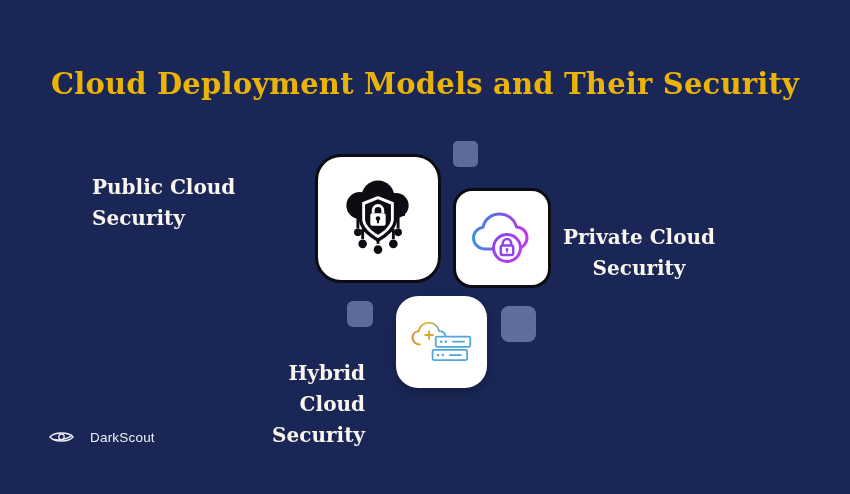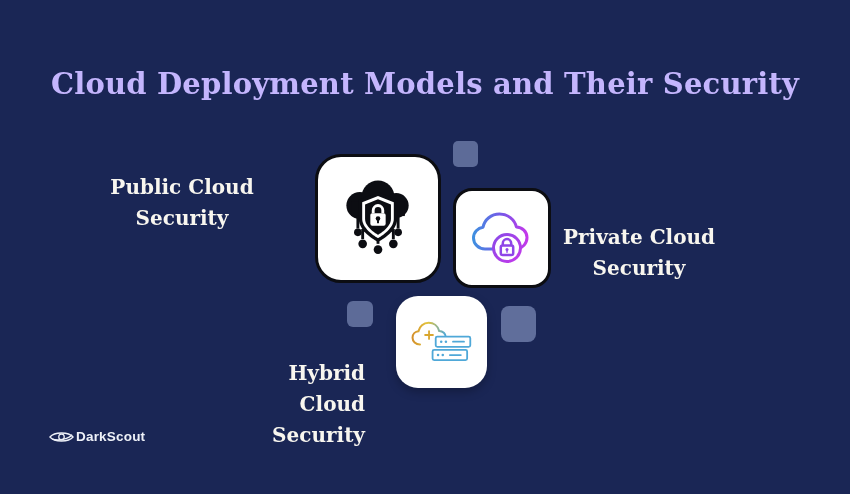--- a/index.html
+++ b/index.html
@@ -13,34 +13,34 @@
     height: 494px;
     background: #1a2655;
     overflow: hidden;
     font-family: "DejaVu Serif", serif;
   }
   .title {
     position: absolute;
     left: 0; right: 0;
     top: 48px;
     text-align: center;
-    color: #c4b5fd;
+    color: #eab308;
     font-size: 29px;
     font-weight: 700;
     letter-spacing: 0.2px;
   }
   .model-label {
     position: absolute;
     color: #f8f6ef;
     font-size: 20px;
     font-weight: 700;
     line-height: 31px;
   }
   .model-label span { display: block; }
-  .label-public  { left: 92px;  top: 172px; width: 180px; text-align: center; }
+  .label-public  { left: 92px;  top: 172px; width: 180px; text-align: left; }
   .label-private { left: 549px; top: 222px; width: 180px; text-align: center; }
   .label-hybrid  { left: 225px; top: 342px; width: 140px; text-align: right; margin-top: 16px; }
   .card {
     position: absolute;
     background: #ffffff;
     display: flex;
     align-items: center;
     justify-content: center;
   }
   .card-public {
@@ -65,26 +65,26 @@
     position: absolute;
     background: #5d6b98;
   }
   .sq-1 { left: 453px; top: 141px; width: 25px; height: 26px; border-radius: 5px; }
   .sq-2 { left: 347px; top: 301px; width: 26px; height: 26px; border-radius: 6px; }
   .sq-3 { left: 501px; top: 306px; width: 35px; height: 36px; border-radius: 8px; background: #606e9b; }
   .footer-brand {
     position: absolute;
     left: 48px; top: 429px;
     display: flex;
-    align-items: flex-start;
-    gap: 1px;
+    align-items: flex-end;
+    gap: 15px;
     color: #eef1f8;
     font-family: "Liberation Sans", sans-serif;
     font-size: 13.5px;
-    font-weight: 700;
+    font-weight: 400;
     letter-spacing: 0.2px;
   }
   .footer-brand svg { display: block; }
 </style>
 </head>
 <body>
 
 <div class="canvas">
 
   <h1 class="title">Cloud Deployment Models and Their Security</h1>

